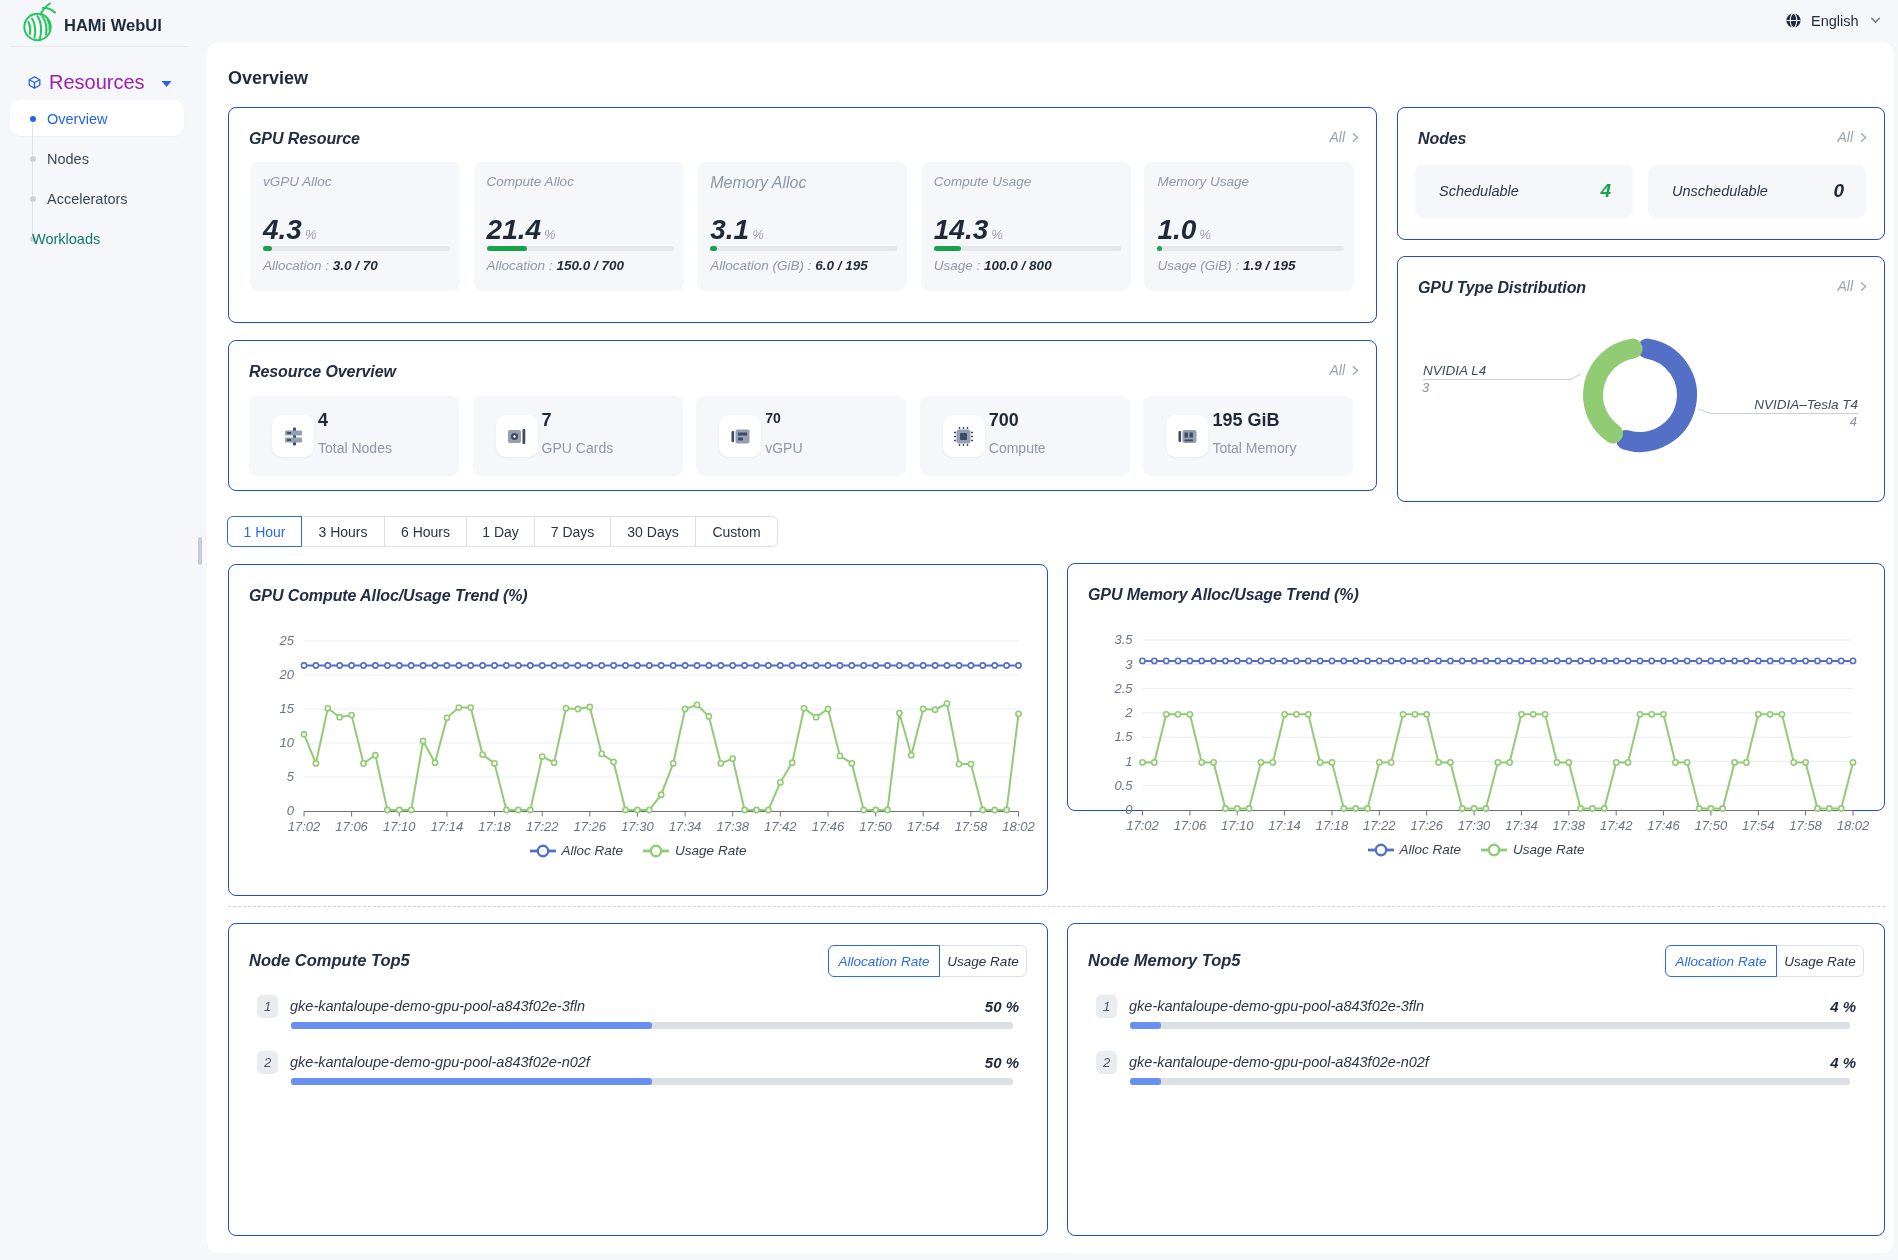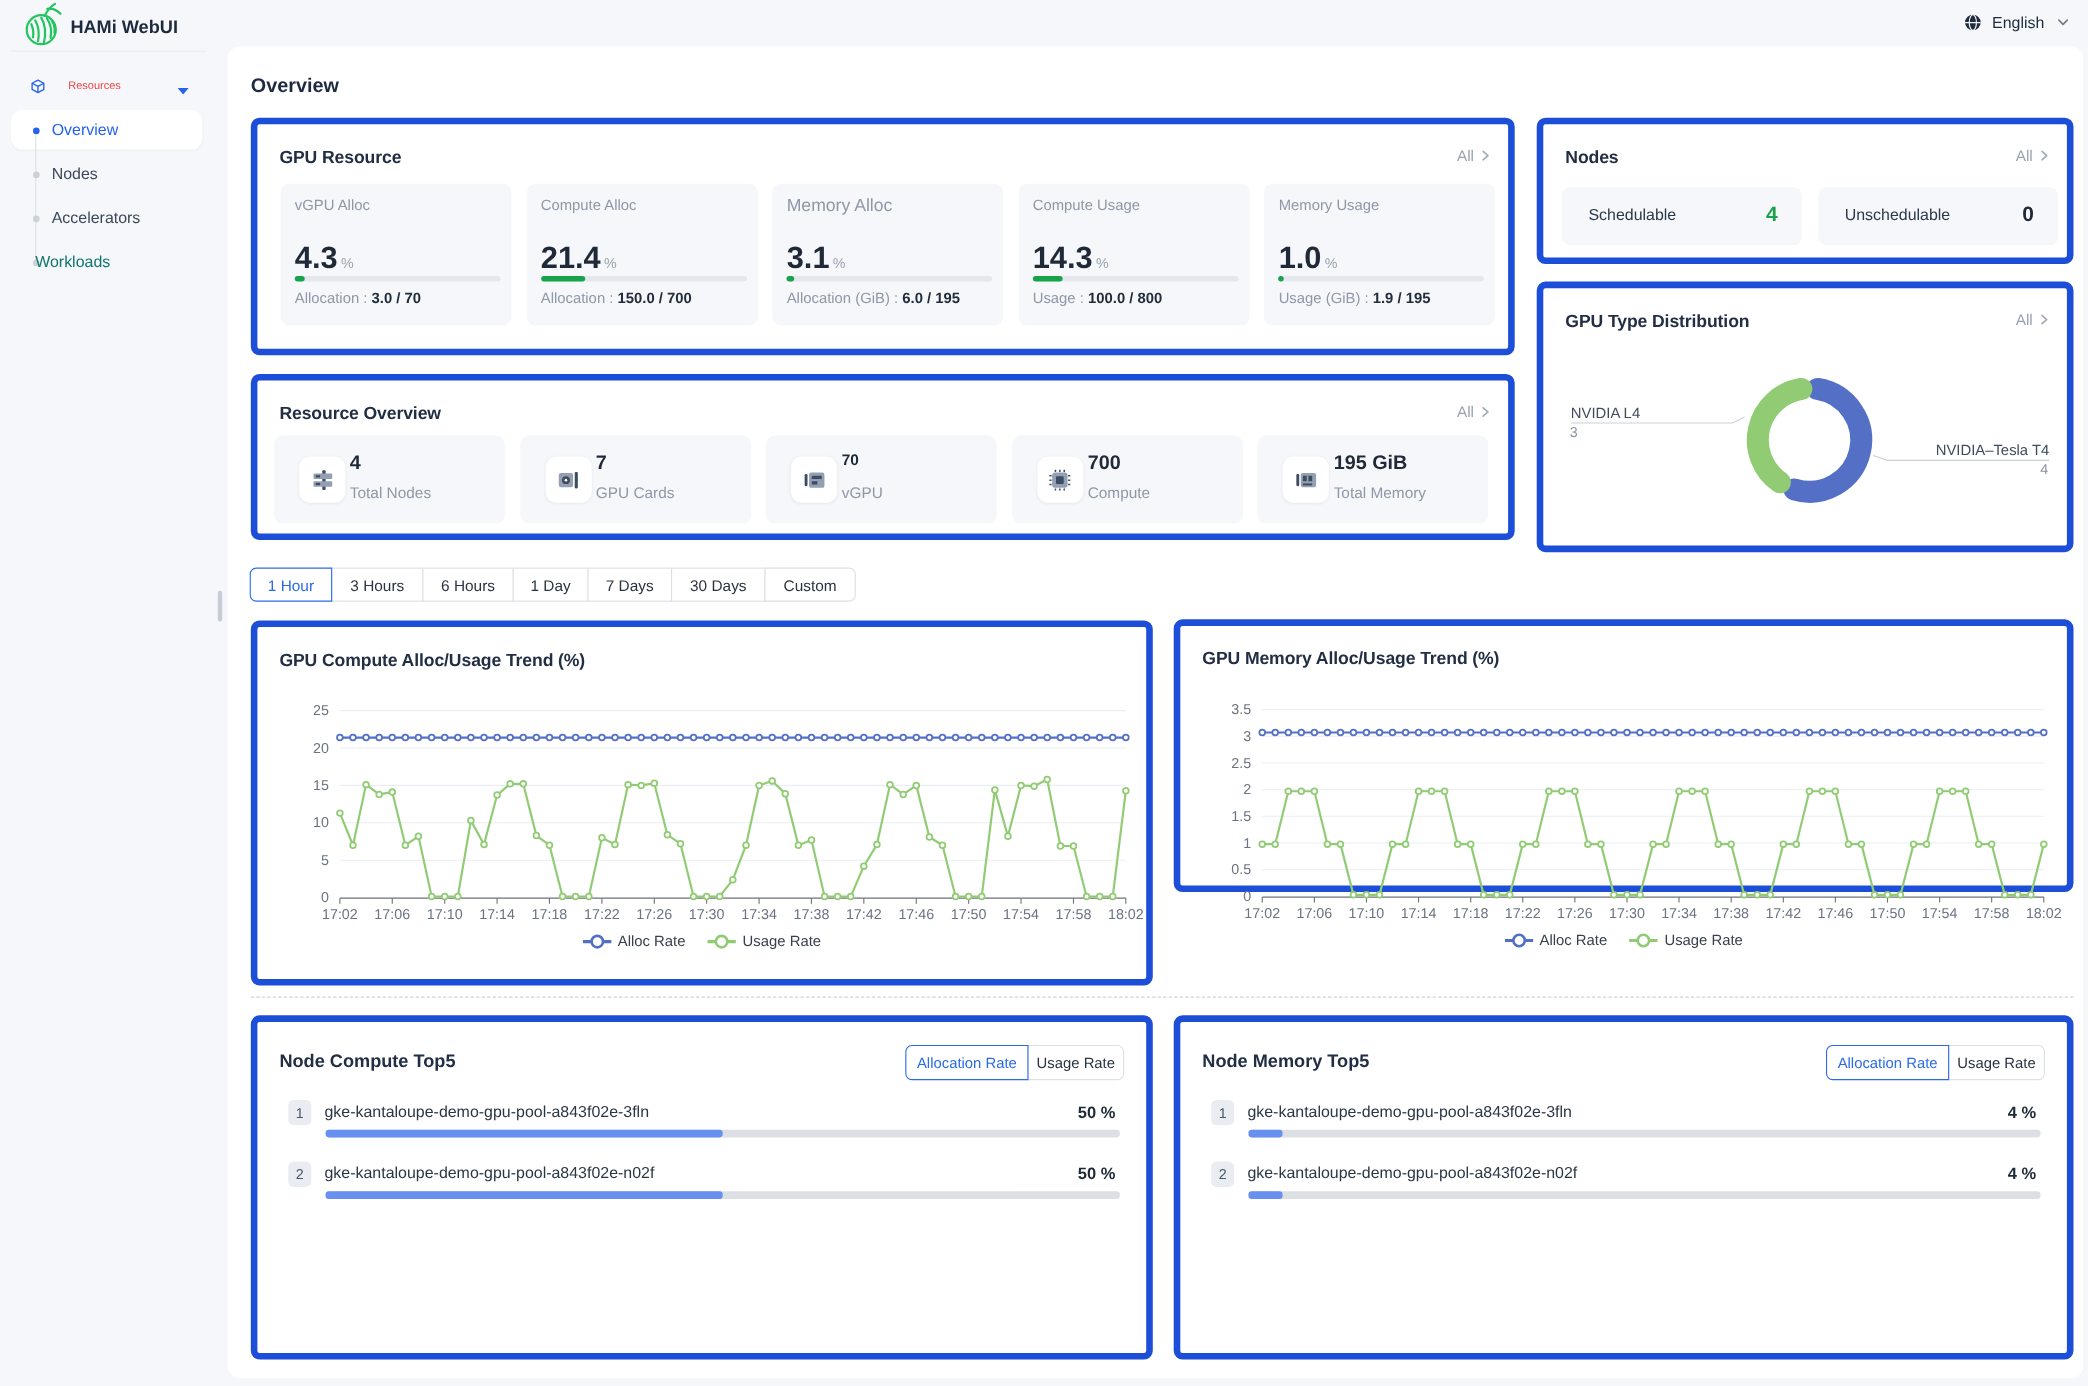--- a/index.html
+++ b/index.html
@@ -1,15 +1,15 @@
 <!DOCTYPE html>
 <html><head><meta charset="utf-8"><style>
 *{margin:0;padding:0;font-family:"Liberation Sans",sans-serif;}
 body{width:1898px;height:1260px;position:relative;background:#f5f7fa;overflow:hidden;}
-.card{position:absolute;background:#fff;border:6px solid #1d4ed8;border-radius:8px;box-sizing:border-box;}
+.card{position:absolute;background:#fff;border:1px solid #1d4ed8;border-radius:8px;box-sizing:border-box;font-style:italic;}
 .ctitle{position:absolute;left:20px;top:22px;font-size:16px;font-weight:600;color:#222e44;letter-spacing:-.1px}
 .alllink{position:absolute;right:14px;top:20px;}
 </style></head><body>
 <div style="position:absolute;left:18px;top:0px"><svg width="42" height="42" viewBox="0 0 42 42" style="overflow:visible">
       <g fill="none" stroke="#22c55e" stroke-width="2" stroke-linecap="round">
         <circle cx="19.5" cy="27" r="13.2"></circle>
         <path d="M14 18.5 C17 23 18 31 16.5 37.5"></path>
         <path d="M19.5 16 C23 21.5 24 30.5 22 38.5"></path>
         <path d="M24.5 16.5 C28 21.5 29 29 28 34.5"></path>
         <path d="M29.5 19.5 C31.5 23 32 27 31.5 30"></path>
@@ -32,21 +32,21 @@
       <path d="M2.5 4 L6 7.5 L9.5 4" fill="none" stroke="#707a88" stroke-width="1.4" stroke-linecap="round" stroke-linejoin="round"></path>
     </svg>
   </div>
 <div style="position:absolute;left:10px;top:46px;width:178px;height:1px;background:#e7ebef"></div>
 <div style="position:absolute;left:27px;top:71px;display:flex;align-items:center">
     <svg width="15" height="15" viewBox="0 0 24 24" fill="none" stroke="#2563eb" stroke-width="2" stroke-linejoin="round">
       <path d="M3.5 7.5 L12 3 L20.5 7.5 L20.5 16.5 L12 21 L3.5 16.5 Z"></path>
       <path d="M3.5 7.5 L12 12 L20.5 7.5"></path>
       <path d="M12 12 L12 21"></path>
     </svg>
-    <span style="margin-left:20px;font-size:10px;font-weight:500;color:#ef4444">Resources</span>
+    <span style="margin-left:7px;font-size:20px;font-weight:500;color:#a21caf">Resources</span>
   </div>
 <div style="position:absolute;left:161px;top:73.5px"><svg width="11" height="8" viewBox="0 0 11 8">
       <path d="M0.5 1 L10.5 1 L5.5 7 Z" fill="#2563eb"></path>
     </svg></div>
 <div style="position:absolute;left:10px;top:100px;width:174px;height:36px;background:#fff;border-radius:10px;box-shadow:0 1px 2px rgba(30,40,60,.04)"></div>
 <div style="position:absolute;left:32px;top:123px;width:1px;height:115px;background:#dde2e9"></div>
 <div style="position:absolute;left:29.5px;top:115.5px;width:6px;height:6px;border-radius:50%;background:#2563eb"></div>
 <div style="position:absolute;left:47px;top:111px;font-size:14.5px;color:#2563eb">Overview</div>
 <div style="position:absolute;left:29.5px;top:155.5px;width:6px;height:6px;border-radius:50%;background:#ccd2da"></div>
 <div style="position:absolute;left:47px;top:151px;font-size:14.5px;color:#3c4859">Nodes</div>

